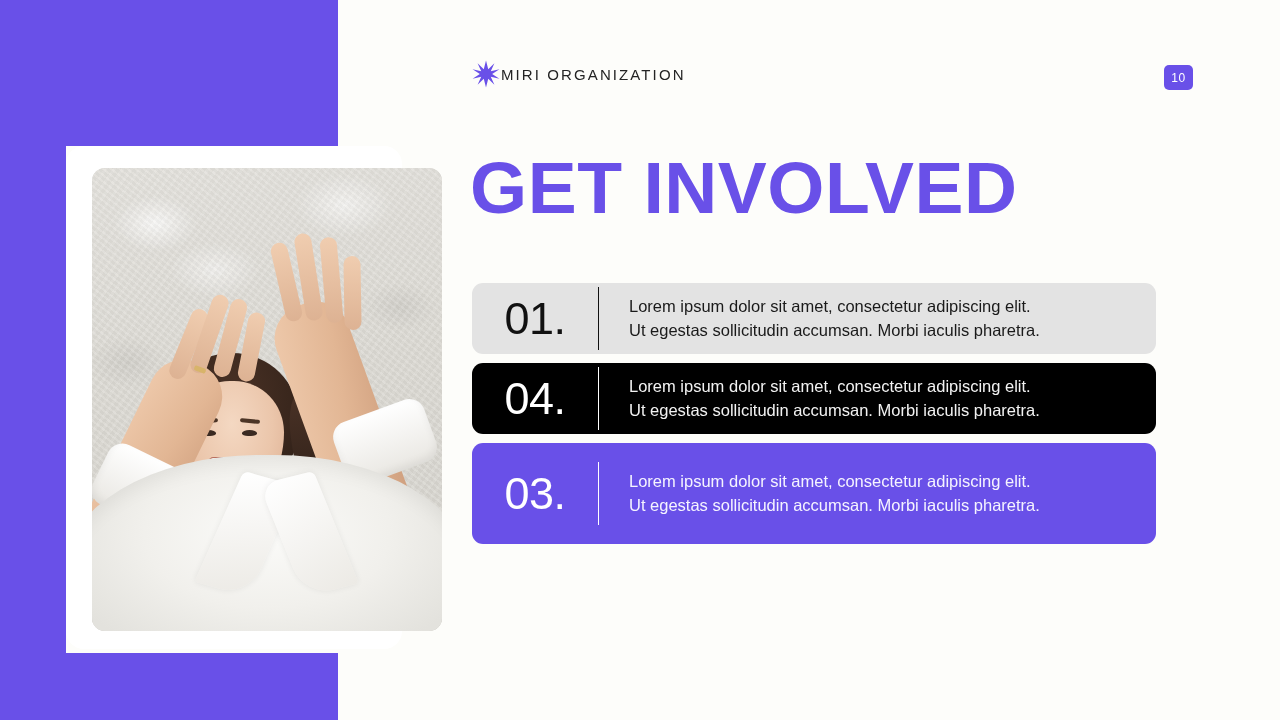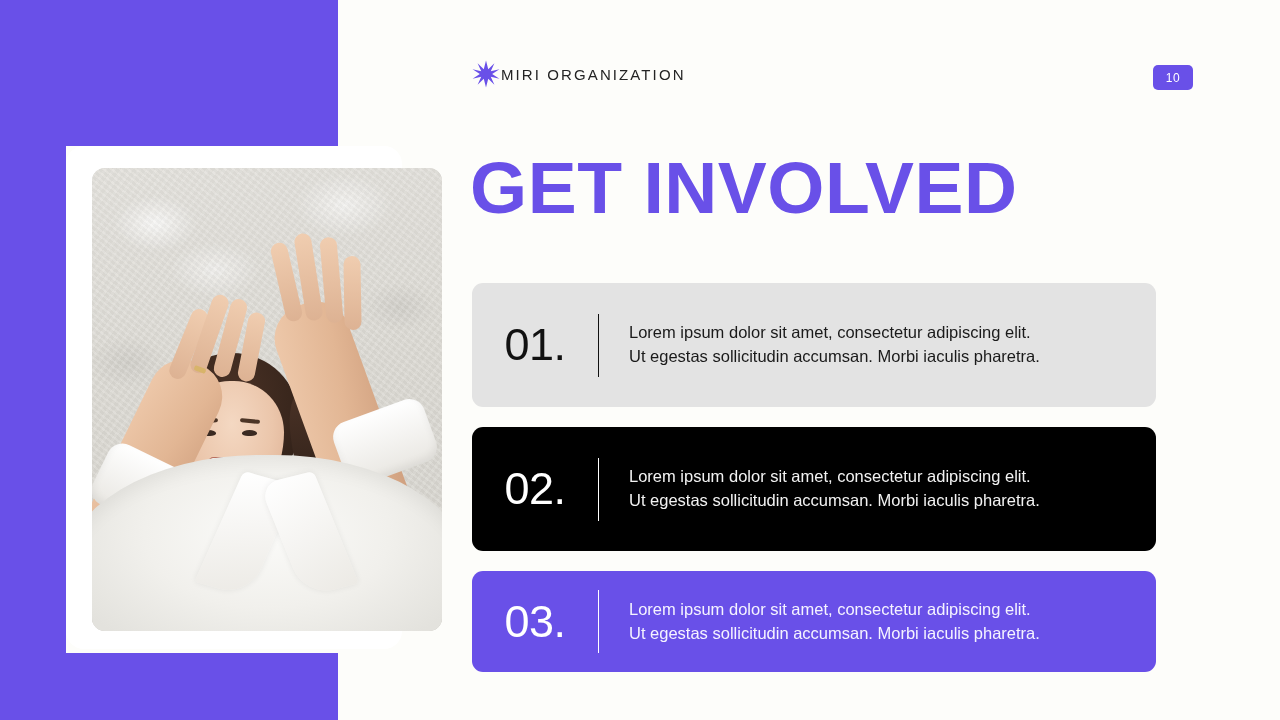--- a/index.html
+++ b/index.html
@@ -255,21 +255,21 @@
     font-size: 15px;
     letter-spacing: 2.1px;
     color: #242424;
     font-weight: 400;
     white-space: nowrap;
   }
   .page-badge {
     position: absolute;
     right: 87px;
     top: 65px;
-    width: 40px;
+    width: 29px;
     height: 25px;
     background: #6950e8;
     border-radius: 5px;
     color: #ffffff;
     font-size: 12px;
     display: flex;
     align-items: center;
     justify-content: center;
     letter-spacing: .5px;
   }
@@ -293,22 +293,22 @@
   .rows {
     position: absolute;
     left: 472px;
     top: 283px;
     width: 684px;
   }
   .row {
     display: flex;
     align-items: center;
     border-radius: 11px;
-    height: 124px;
-    margin-bottom: 20px;
+    height: 71px;
+    margin-bottom: 9px;
     box-sizing: border-box;
   }
   .row:last-child { margin-bottom: 12px; height: 101px; }
 
   .row-num {
     width: 126px;
     text-align: center;
     font-size: 45px;
     font-weight: 300;
     letter-spacing: -0.5px;
@@ -407,21 +407,21 @@
     <div class="row row-1">
       <div class="row-num">01.</div>
       <div class="row-divider"></div>
       <div class="row-text">
         <div>Lorem ipsum dolor sit amet, consectetur adipiscing elit.</div>
         <div>Ut egestas sollicitudin accumsan. Morbi iaculis pharetra.</div>
       </div>
     </div>
 
     <div class="row row-2">
-      <div class="row-num">02.</div>
+      <div class="row-num">04.</div>
       <div class="row-divider"></div>
       <div class="row-text">
         <div>Lorem ipsum dolor sit amet, consectetur adipiscing elit.</div>
         <div>Ut egestas sollicitudin accumsan. Morbi iaculis pharetra.</div>
       </div>
     </div>
 
     <div class="row row-3">
       <div class="row-num">03.</div>
       <div class="row-divider"></div>

